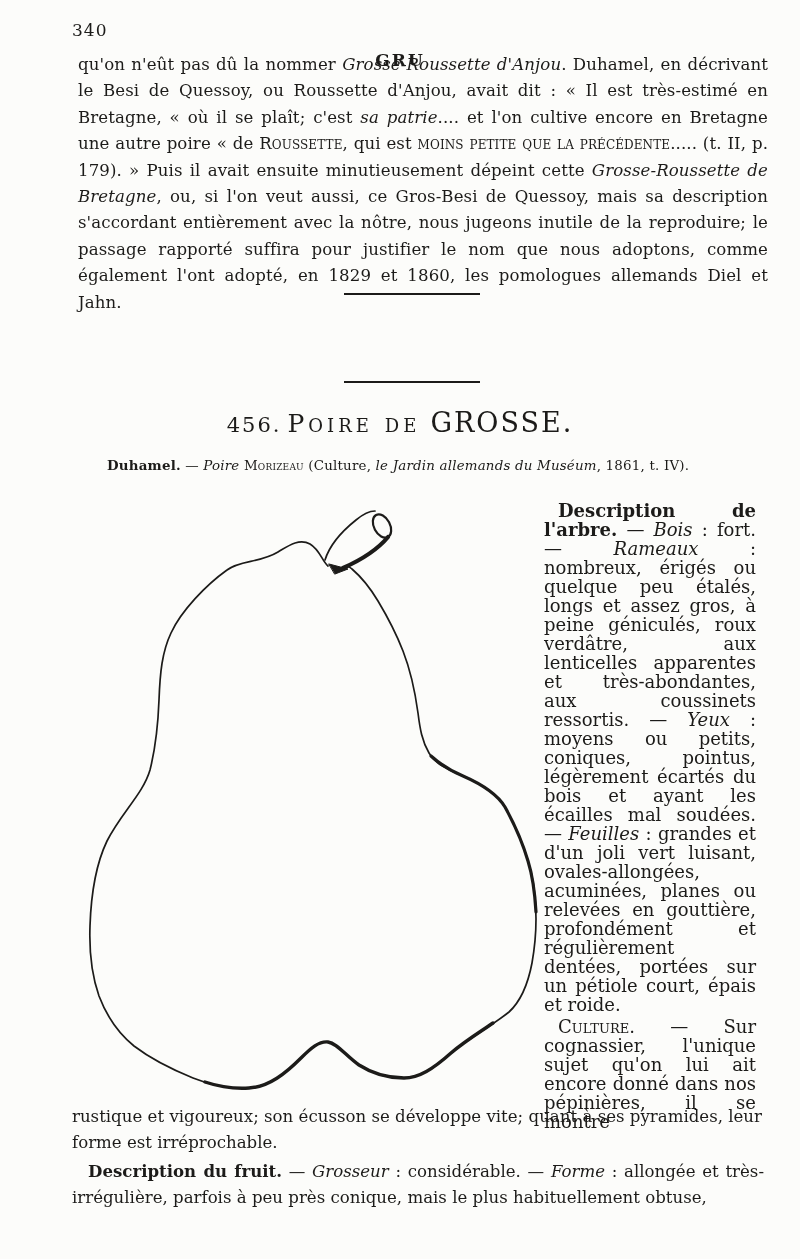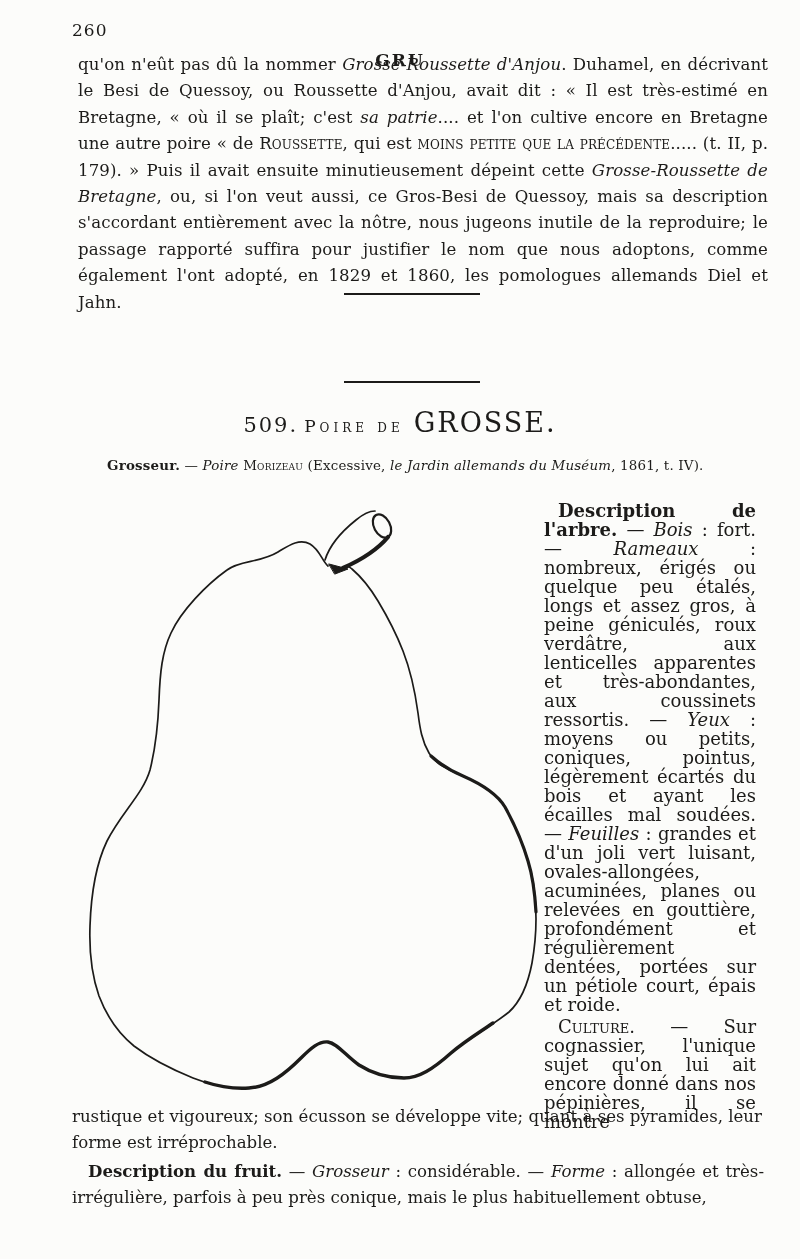--- a/index.html
+++ b/index.html
@@ -23,55 +23,55 @@
 
   .rule{height:0;border-top:2.5px solid currentColor;width:136px;left:344px;}
   .rule1{top:293px;}
   .rule2{top:381px;}
 
   .crossref{left:72px;top:319px;width:676px;font-size:16.6px;line-height:26.5px;
             padding-left:33px;text-indent:-17px;box-sizing:border-box;}
 
   .title{left:0;right:0;top:407px;text-align:center;white-space:nowrap;}
   .t-num{font-size:21px;letter-spacing:2px;}
-  .t-prefix{font-size:17px;letter-spacing:4px;font-variant:small-caps;margin:0 10px 0 6px;}
+  .t-prefix{font-size:25px;letter-spacing:4px;font-variant:small-caps;margin:0 10px 0 6px;}
   .t-name{font-size:27px;letter-spacing:2px;}
 
   .synonym{left:107px;top:457px;width:650px;font-size:13.4px;line-height:17px;letter-spacing:0.2px;}
 
   .figure{left:0;top:0;width:800px;height:1259px;pointer-events:none;}
 
   .tree-col{left:544px;top:501px;width:212px;font-size:18px;line-height:19px;}
   .tree-col p{text-indent:14px;}
   .p-fertility{margin-top:13px;}
   .p-culture{margin-top:3px;}
 
   .culture-cont{left:72px;top:1104px;width:690px;font-size:16.6px;line-height:25.5px;}
   .fruit{left:72px;top:1158px;width:692px;font-size:16.6px;line-height:26.3px;text-indent:16px;}
 </style>
 </head>
 <body style="background: rgb(252, 252, 250); color: rgb(28, 27, 25);">
 
 <div class="page">
 
-  <span class="abs page-number">260</span>
+  <span class="abs page-number">340</span>
   <span class="abs running-head">GRU</span>
 
   <p class="abs intro just"><span>qu'on n'eût pas dû la nommer </span><span class="i">Grosse-Roussette d'Anjou</span><span>. Duhamel, en décrivant le Besi de Quessoy, ou Roussette d'Anjou, avait dit : « Il est très-estimé en Bretagne, « où il se plaît; c'est </span><span class="i">sa patrie</span><span>.... et l'on cultive encore en Bretagne une autre poire « de </span><span class="sc">Roussette</span><span>, qui est </span><span class="sc">moins petite que la précédente</span><span>..... (t. II, p. 179). » Puis il avait ensuite minutieusement dépeint cette </span><span class="i">Grosse-Roussette de Bretagne</span><span>, ou, si l'on veut aussi, ce Gros-Besi de Quessoy, mais sa description s'accordant entièrement avec la nôtre, nous jugeons inutile de la reproduire; le passage rapporté suffira pour justifier le nom que nous adoptons, comme également l'ont adopté, en 1829 et 1860, les pomologues allemands Diel et Jahn.</span></p>
 
   <div class="abs rule rule1"></div>
 
 
   <div class="abs rule rule2"></div>
 
   <h2 class="abs title" style="margin:0;font-weight:normal;">
-    <span class="t-num">509.</span><span class="t-prefix">Poire de</span><span class="t-name">GROSSE.</span>
+    <span class="t-num">456.</span><span class="t-prefix">Poire de</span><span class="t-name">GROSSE.</span>
   </h2>
 
-  <p class="abs synonym"><span class="b">Grosseur.</span><span> — </span><span class="i">Poire</span><span> </span><span class="sc">Morizeau</span><span> (Excessive, </span><span class="i">le Jardin allemands du Muséum</span><span>, 1861, t. IV).</span></p>
+  <p class="abs synonym"><span class="b">Duhamel.</span><span> — </span><span class="i">Poire</span><span> </span><span class="sc">Morizeau</span><span> (Culture, </span><span class="i">le Jardin allemands du Muséum</span><span>, 1861, t. IV).</span></p>
 
   <svg class="abs figure" viewBox="0 0 800 1259" aria-hidden="true">
     <g fill="none" stroke="currentColor" stroke-linecap="round" stroke-linejoin="round">
       <path stroke-width="1.7" d="
         M 328 566
         C 322 561 320 550 310 544
         C 299 538 288 546 278 552
         C 260 563 240 560 227 570
         C 206 585 181 611 171 633
         C 162 652 160 673 159 700

